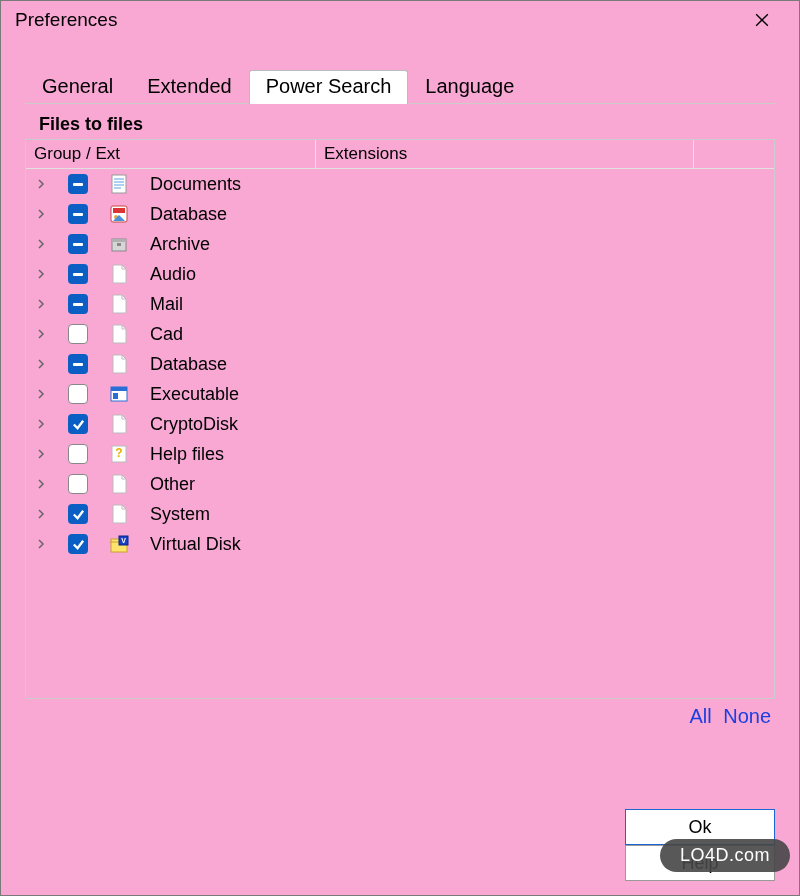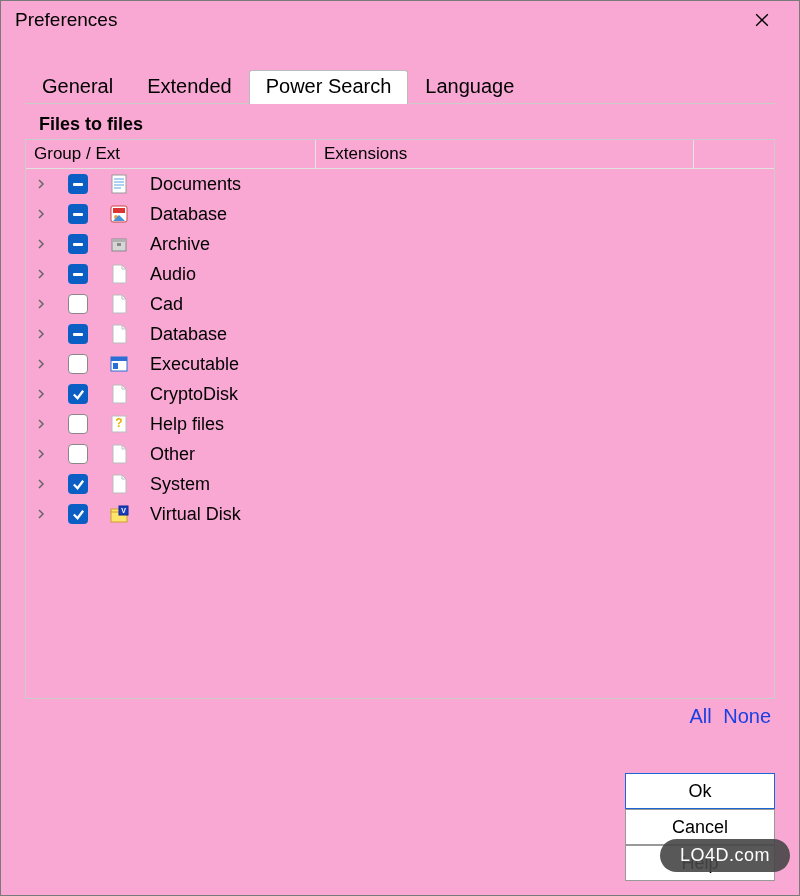--- a/index.html
+++ b/index.html
@@ -267,20 +267,35 @@
               </svg>
             </span>
             <span class="row-label">Audio</span>
           </div>
           <div class="tree-row">
             <span class="expander">
               <svg viewBox="0 0 10 10">
                 <path d="M3 1 L7 5 L3 9" fill="none" stroke="#666" stroke-width="1.5"></path>
               </svg>
             </span>
+            <span class="chk mixed"></span>
+            <span class="type-icon">
+              <svg viewBox="0 0 20 22">
+                <path d="M4 2 H13 L17 6 V20 H4 Z" fill="#fff" stroke="#bbb"></path>
+                <path d="M13 2 V6 H17" fill="none" stroke="#bbb"></path>
+              </svg>
+            </span>
+            <span class="row-label">Mail</span>
+          </div>
+          <div class="tree-row">
+            <span class="expander">
+              <svg viewBox="0 0 10 10">
+                <path d="M3 1 L7 5 L3 9" fill="none" stroke="#666" stroke-width="1.5"></path>
+              </svg>
+            </span>
             <span class="chk unchecked"></span>
             <span class="type-icon">
               <svg viewBox="0 0 20 22">
                 <path d="M4 2 H13 L17 6 V20 H4 Z" fill="#fff" stroke="#bbb"></path>
                 <path d="M13 2 V6 H17" fill="none" stroke="#bbb"></path>
               </svg>
             </span>
             <span class="row-label">Cad</span>
           </div>
           <div class="tree-row">
@@ -407,19 +422,18 @@
     </div>
 
     <div class="links">
       <a>All</a>
       <a>None</a>
     </div>
   </div>
 
   <div class="button-row">
     <div class="btn primary">Ok</div>
-    <div class="btn">Cancel</div>
     <div class="btn">Help</div>
   </div>
 
 </div>
 
 <div class="watermark">LO4D.com</div>
 
 </body></html>

